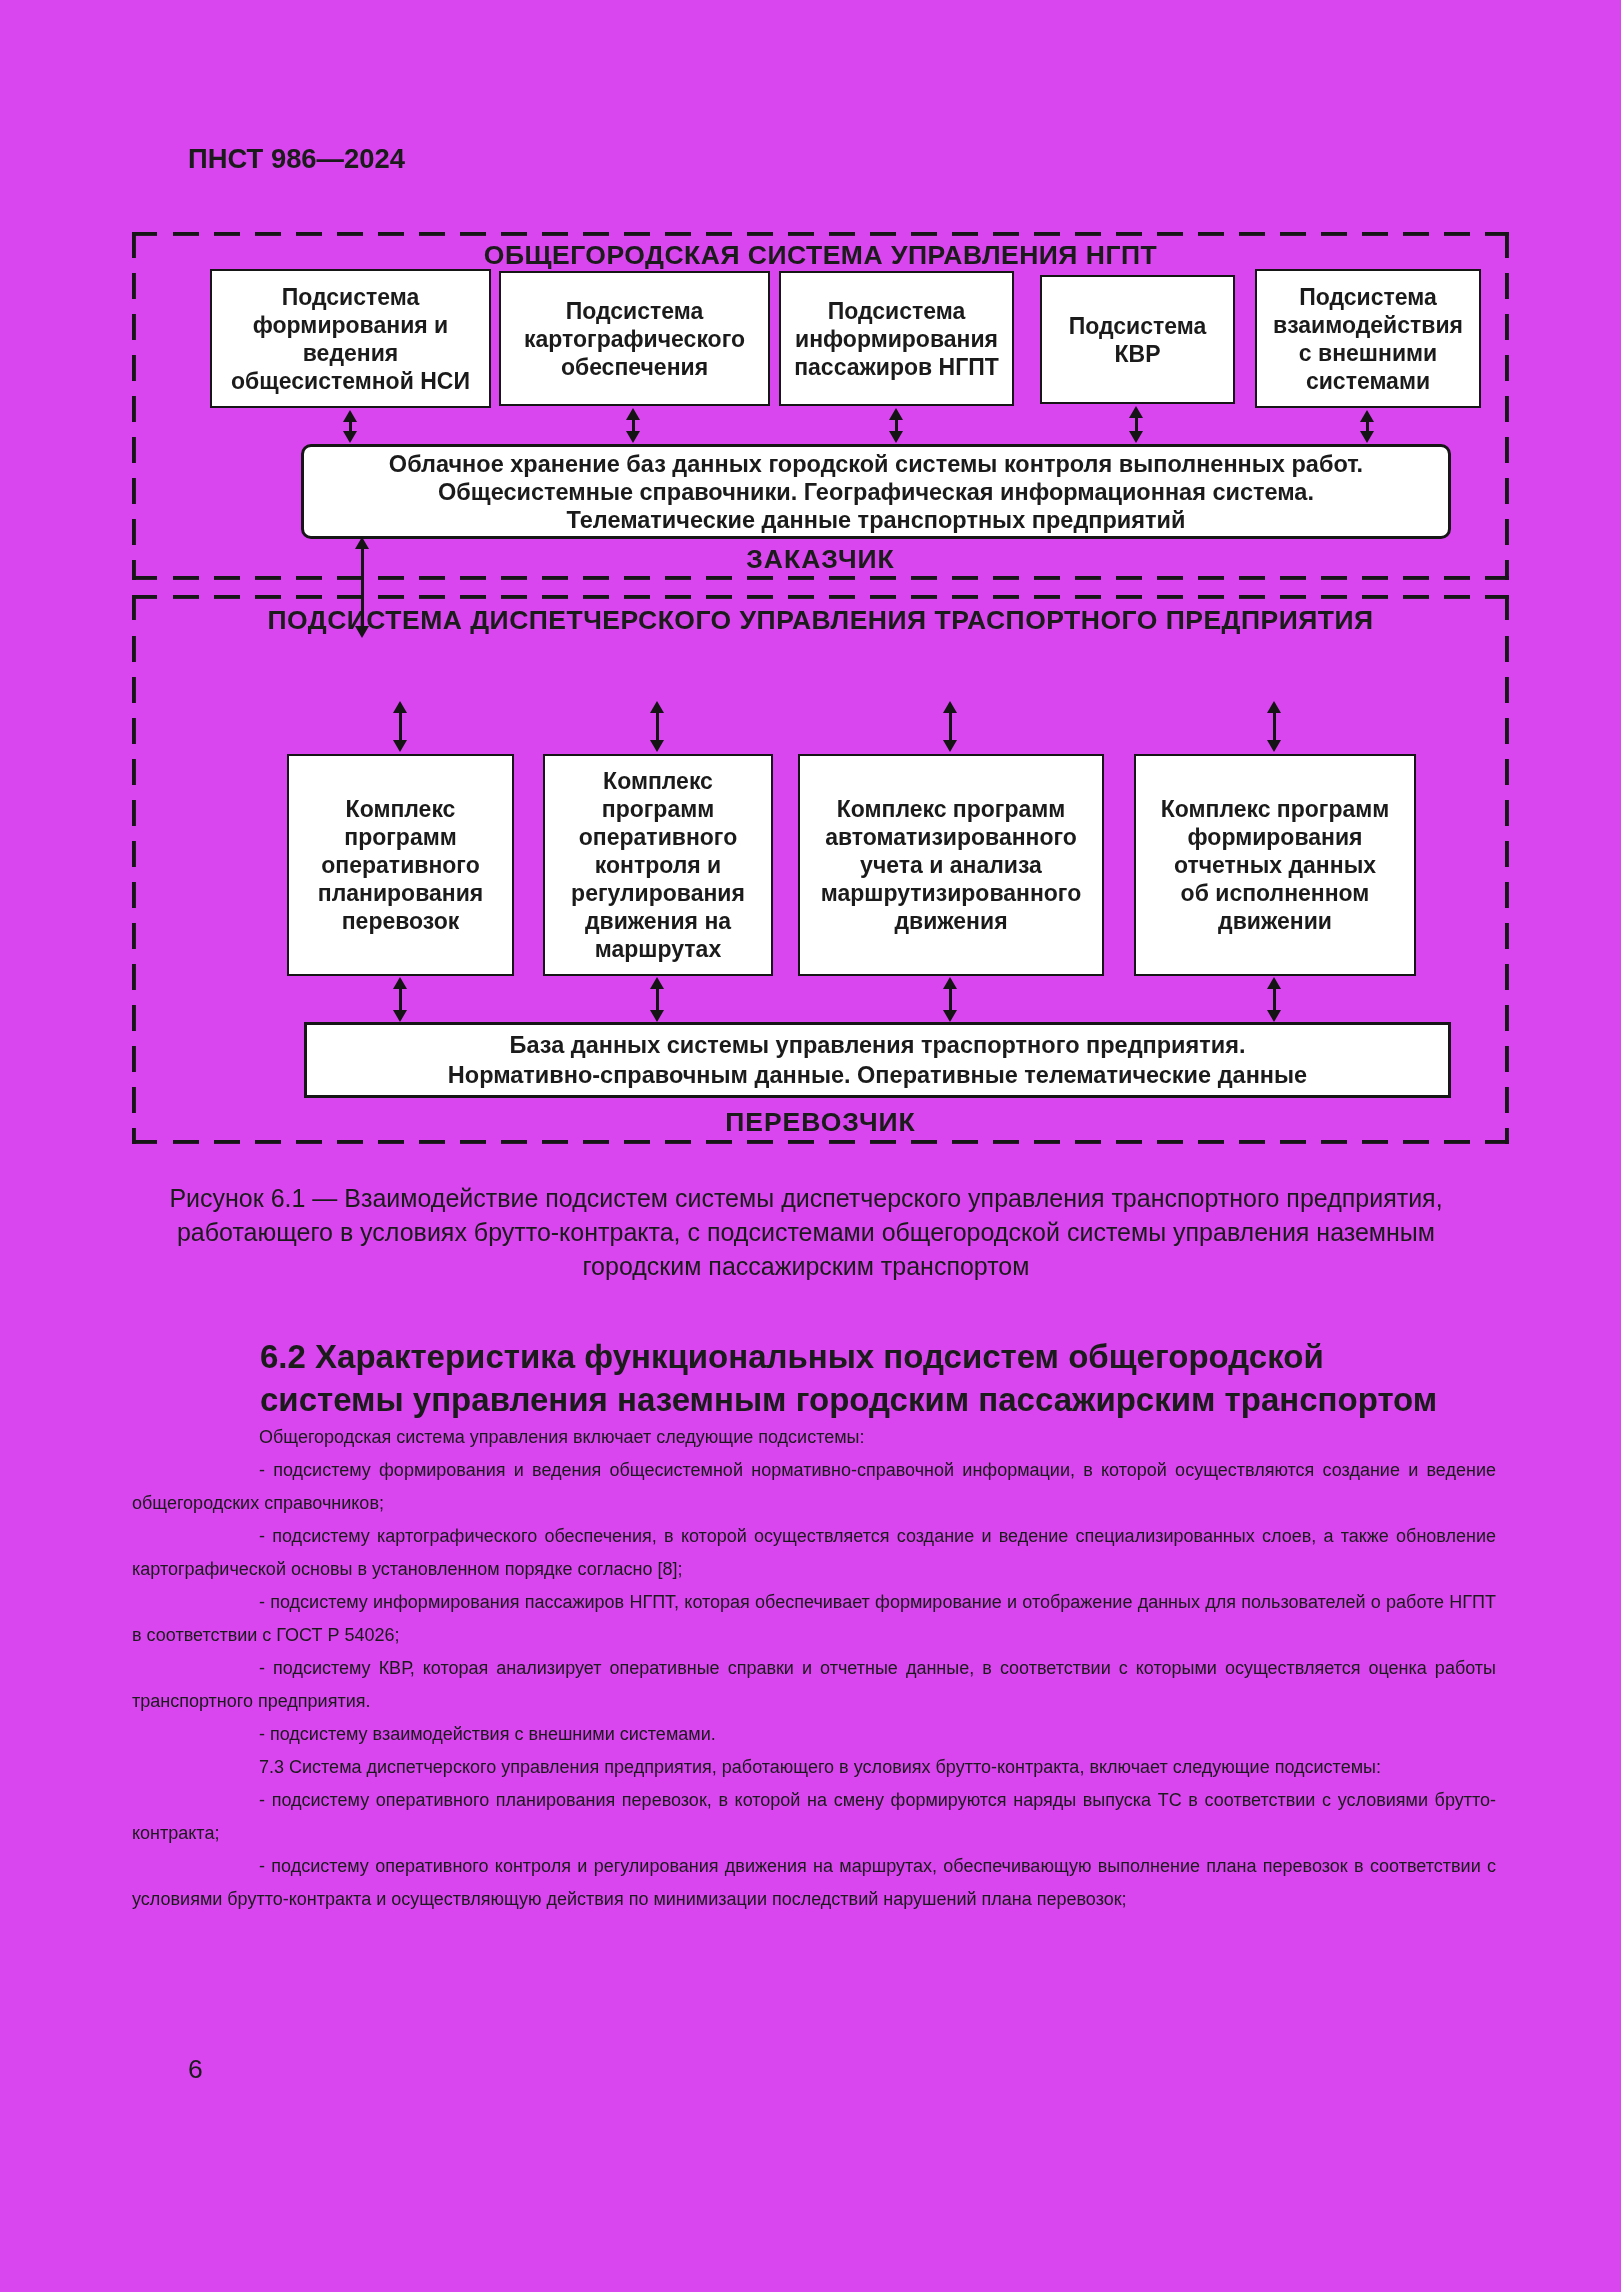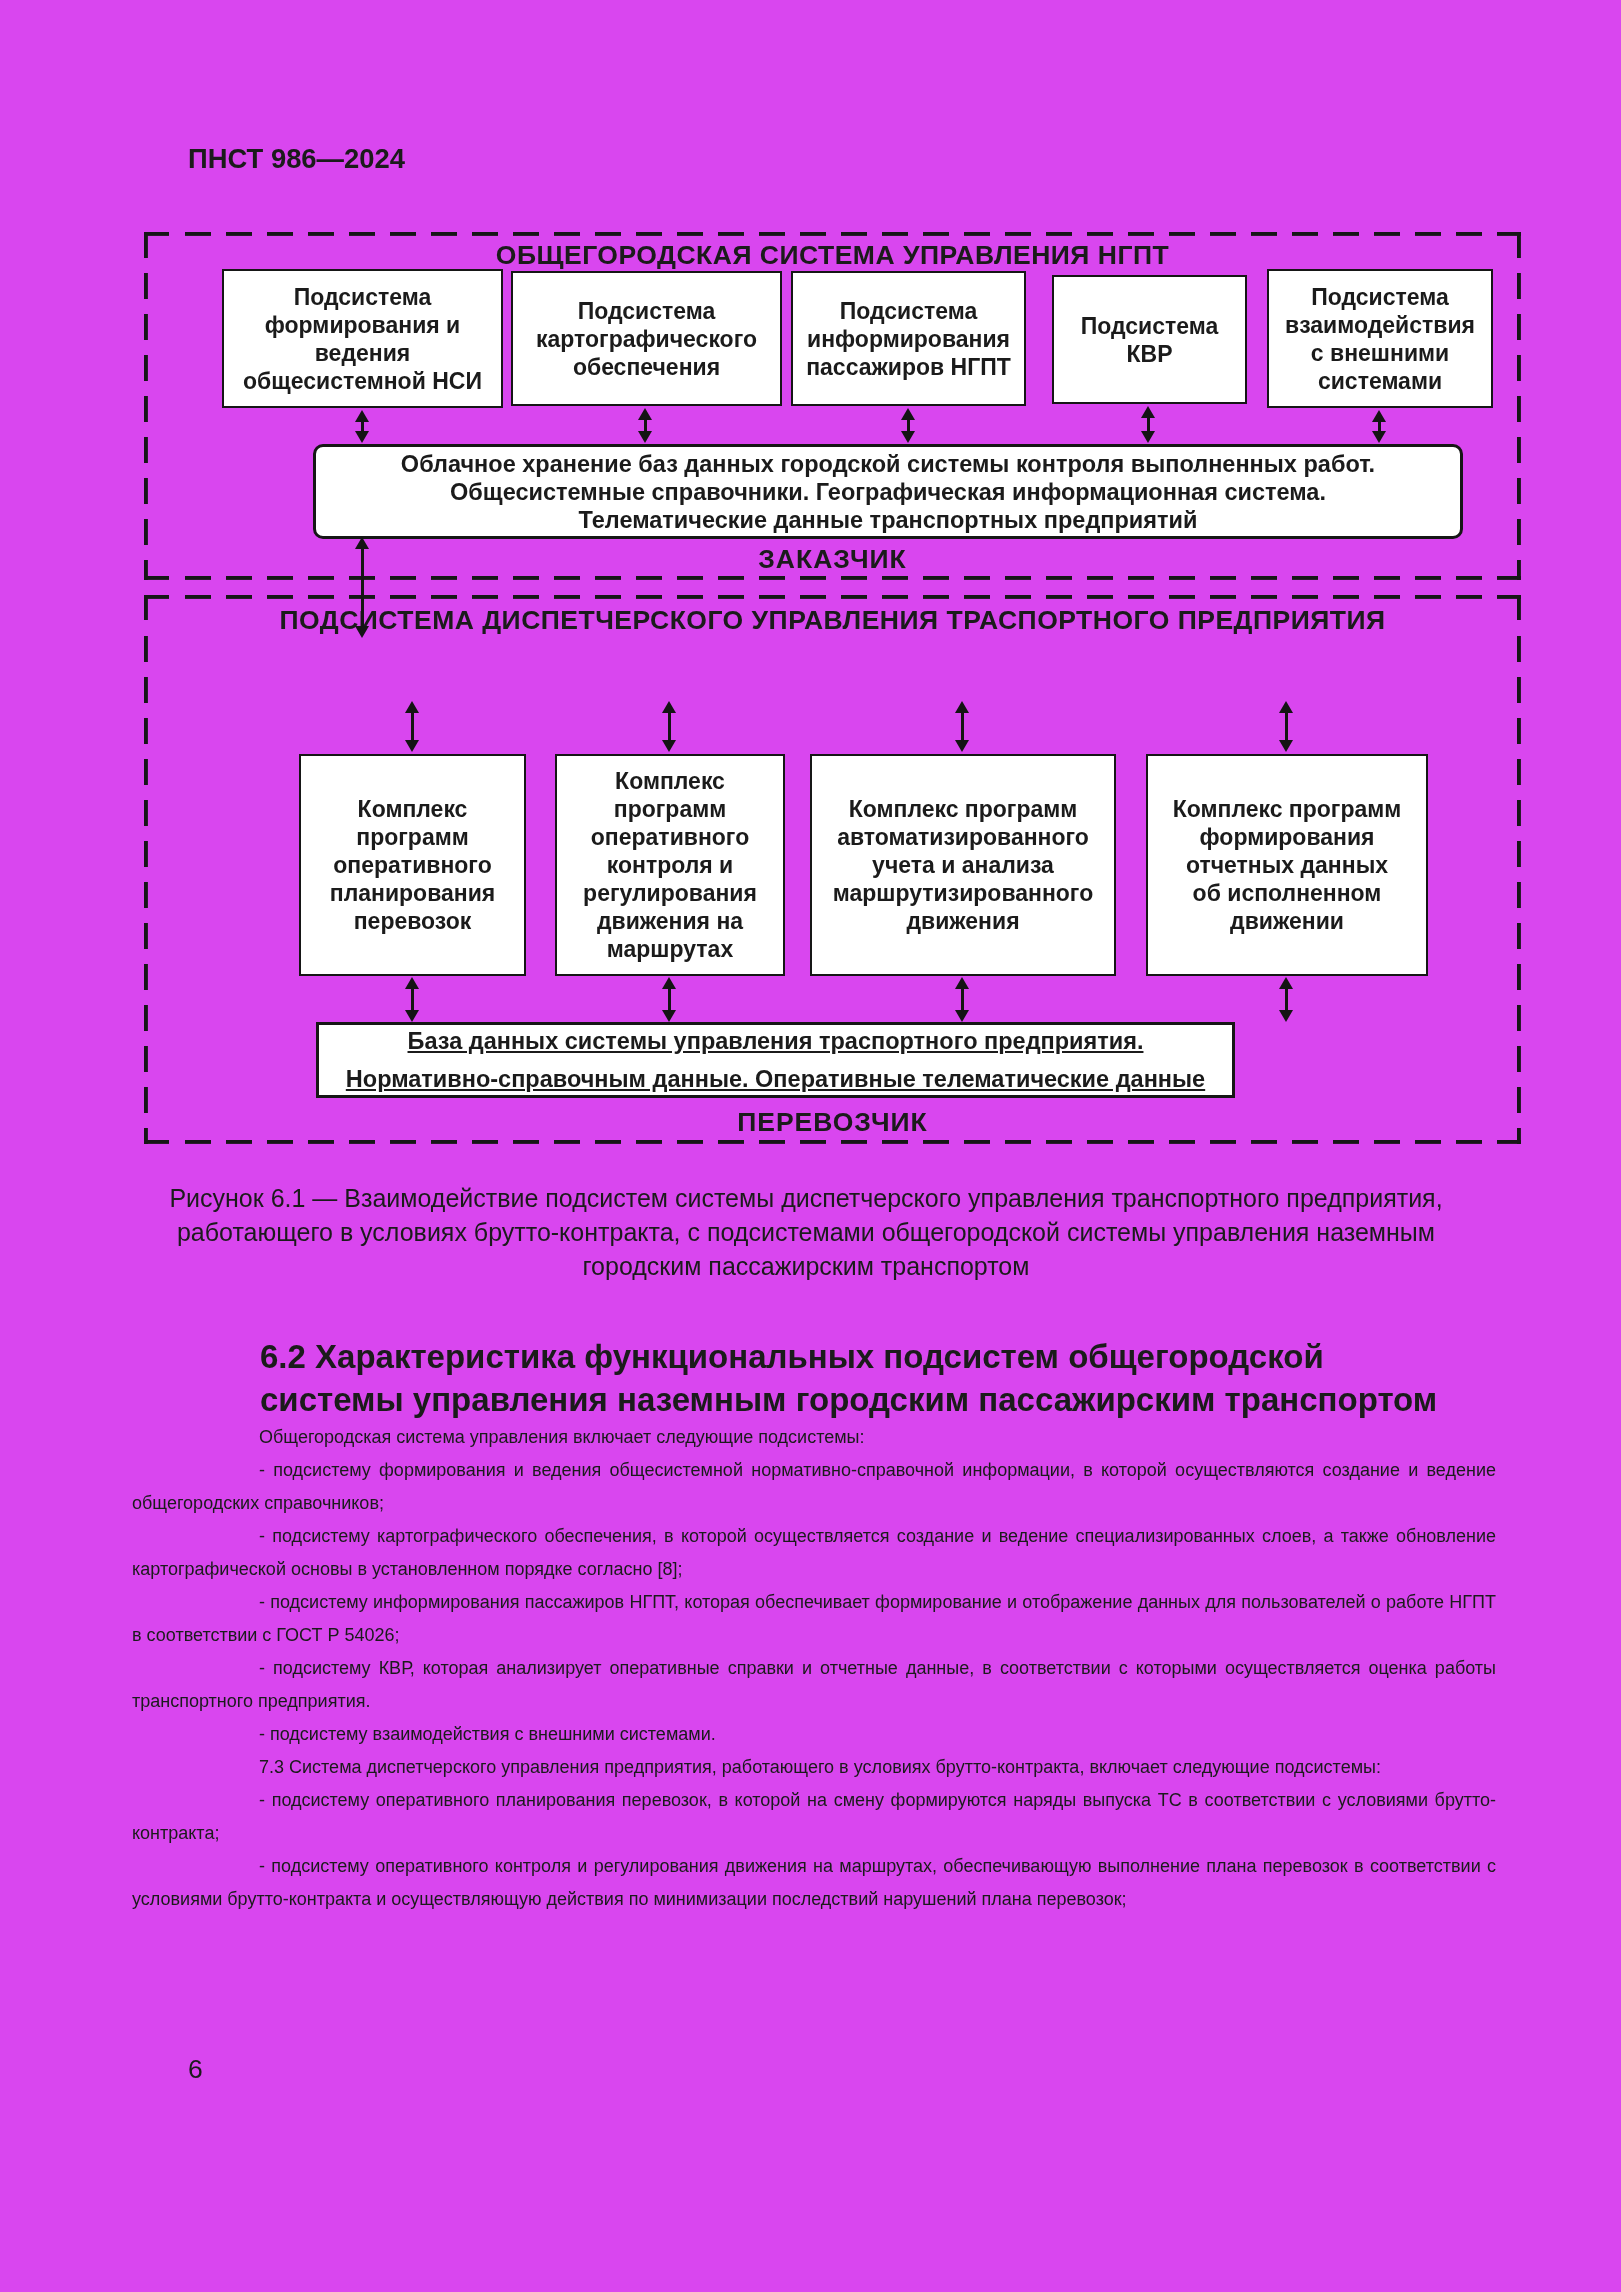--- a/index.html
+++ b/index.html
@@ -4,21 +4,21 @@
 <style>
   html,body{margin:0;padding:0;background:#e8e8e8;}
   .page{position:relative;width:1621px;height:2293px;background:#d946ef;margin:0 auto;
         font-family:"Liberation Sans","DejaVu Sans",sans-serif;color:#1b1b1b;overflow:hidden;}
 
   .doc-header{position:absolute;left:188px;top:143px;font-size:27.4px;font-weight:bold;}
   .page-number{position:absolute;left:188px;top:2054px;font-size:26.5px;}
 
   
   .diagram{position:absolute;left:132px;top:232px;width:1377px;height:912px;}
-  .dashed{position:absolute;left:12px;width:1377px;background-repeat:no-repeat;
+  .dashed{position:absolute;left:0;width:1377px;background-repeat:no-repeat;
     background-image:
       repeating-linear-gradient(90deg,#161616 0 25.5px,transparent 25.5px 41px),
       repeating-linear-gradient(90deg,#161616 0 25.5px,transparent 25.5px 41px),
       repeating-linear-gradient(180deg,#161616 0 25.5px,transparent 25.5px 41px),
       repeating-linear-gradient(180deg,#161616 0 25.5px,transparent 25.5px 41px);
     background-size:100% 3.9px,100% 3.9px,3.9px 100%,3.9px 100%;
     background-position:0 0,0 100%,0 0,100% 0;}
   .region-title{position:absolute;left:0;width:100%;text-align:center;
     font-size:26.5px;font-weight:bold;letter-spacing:0.5px;}
   .region-label{position:absolute;left:0;width:100%;text-align:center;
@@ -148,21 +148,21 @@
       <div class="varr" style="left:517px;top:382px;height:45px;">
           <span class="shaft"></span>
         </div>
       <div class="varr" style="left:810px;top:382px;height:45px;">
           <span class="shaft"></span>
         </div>
       <div class="varr" style="left:1134px;top:382px;height:45px;">
           <span class="shaft"></span>
         </div>
 
-      <div class="bx wide" style="left:172px;top:427px;width:919px;height:76px;line-height:38px;text-decoration:underline;">База данных системы управления траспортного предприятия.
+      <div class="bx wide" style="left:172px;top:427px;width:1147px;height:76px;line-height:30px;">База данных системы управления траспортного предприятия.
 Нормативно-справочным данные. Оперативные телематические данные</div>
 
       <div class="region-label" style="top:512px;">ПЕРЕВОЗЧИК</div>
     </div>
   </div>
 
   <div class="figure-caption">Рисунок 6.1 — Взаимодействие подсистем системы диспетчерского управления транспортного предприятия,
 работающего в условиях брутто-контракта, с подсистемами общегородской системы управления наземным
 городским пассажирским транспортом</div>
 

